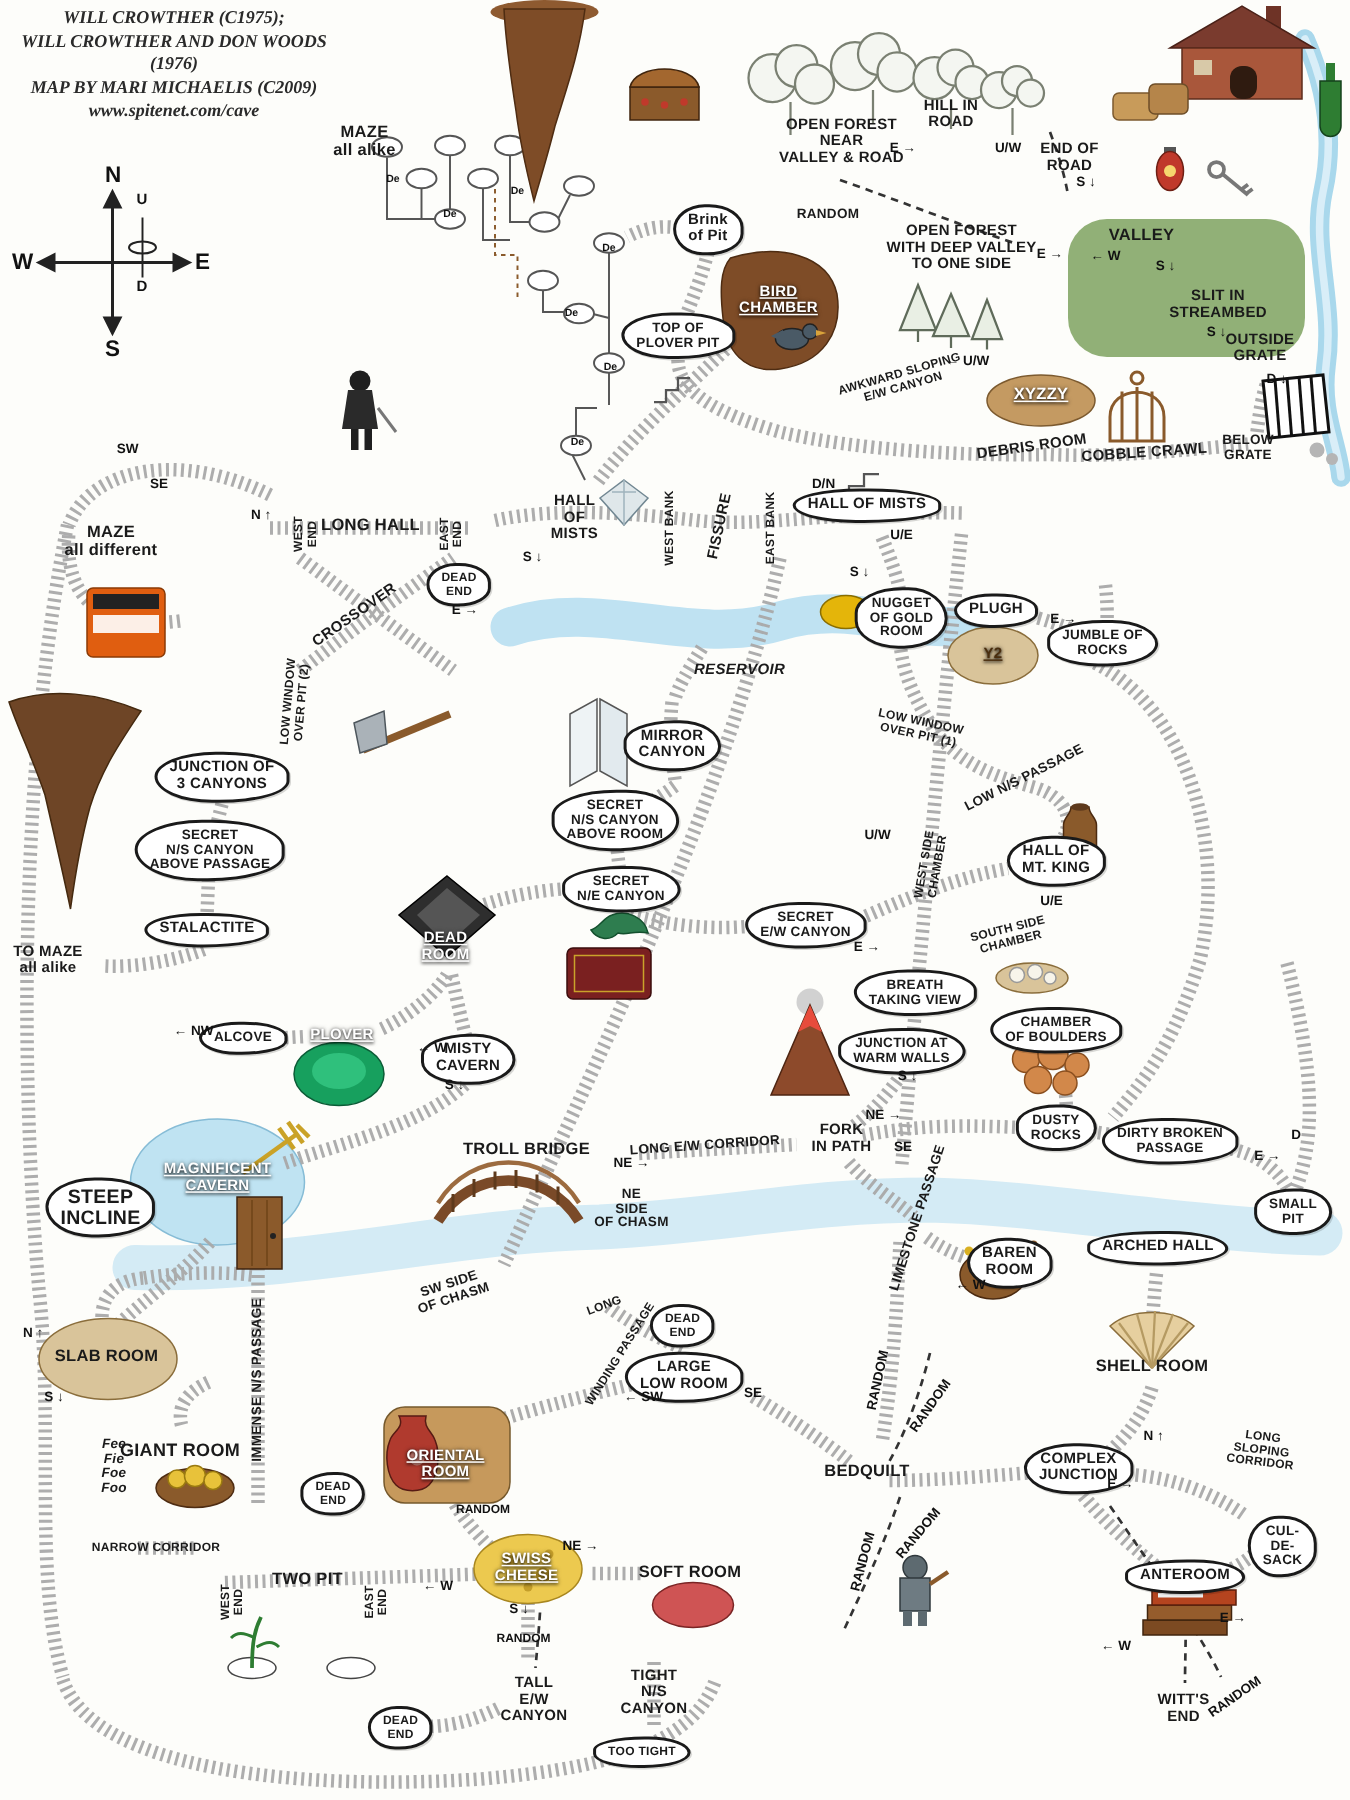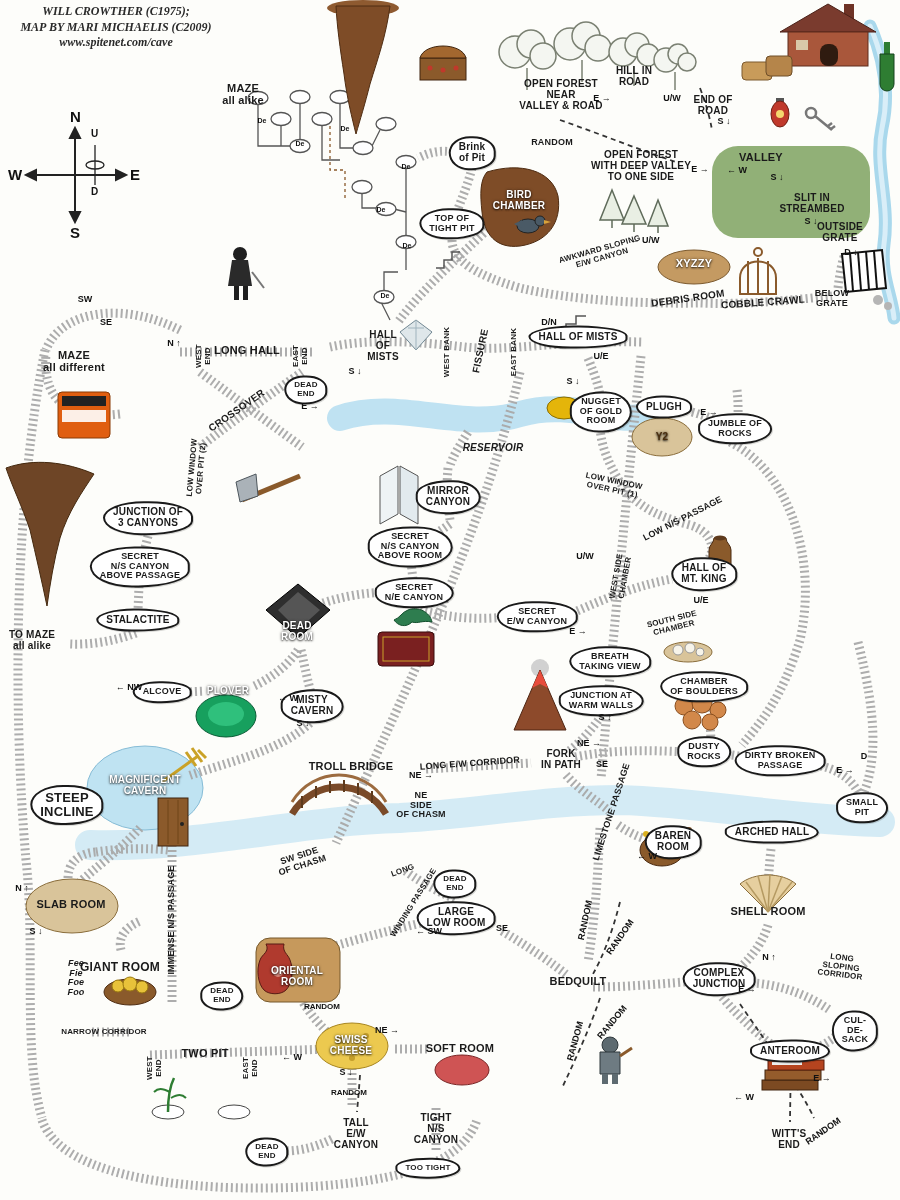--- a/index.html
+++ b/index.html
@@ -9,21 +9,21 @@
   svg.layer{z-index:1;}
   #rooms,#markers{z-index:3;pointer-events:none;}
   .hdr{position:absolute;left:6px;top:4px;width:220px;z-index:4;text-align:center;
        font-family:"Liberation Serif",serif;font-style:italic;font-weight:bold;
        color:#2a2a2a;font-size:12px;line-height:1.3;}
   .room{position:absolute;font-weight:bold;text-align:center;line-height:1.08;
         white-space:pre-line;color:var(--ink,#151515);letter-spacing:.2px;}
   .room.blob{background:#fff;border:2px solid #1a1a1a;padding:4px 8px;
         border-radius:48% 52% 55% 45%/52% 48% 45% 55%;box-shadow:1px 1px 0 rgba(0,0,0,.15);}
   .room.blob:nth-child(odd){border-radius:55% 45% 50% 50%/45% 55% 52% 48%;}
-  .room.lite{text-shadow:0 1px 2px rgba(0,0,0,.75),0 0 3px rgba(0,0,0,.5);}
+  .room.lite{text-shadow:0 1px 2px rgba(0,0,0,.75),0 0 3px rgba(0,0,0,.5);text-decoration:underline;}
   .room.ital{font-style:italic;padding-left:12px;}
   .marker{position:absolute;font-weight:bold;white-space:nowrap;color:#111;}
   .compassL{position:absolute;z-index:4;font-weight:bold;font-size:15px;color:#111;}
   .passages{stroke:var(--passage,#a9a9a9);}
   .randomPaths{stroke:#333;}
 </style>
 </head>
 <body>
 
 <div id="map" style="--ink: #1a1a1a; --passage: #a9a9a9; --water: #a9d8ec; --stone: #d9c49a; --wood: #8a5a2b; --foliage: #85a768; --gold: #e4b50a; --accent_red: #b03a2e;">
@@ -402,40 +402,41 @@
     <g transform="translate(762,1058)">
       <rect x="0" y="22" width="56" height="10" fill="#7c4a22" stroke="#40250e"></rect>
       <rect x="3" y="12" width="56" height="10" fill="#955c2c" stroke="#40250e"></rect>
       <rect x="6" y="2" width="56" height="10" fill="#b5441f" stroke="#5e1f0c"></rect>
       <rect x="10" y="4" width="30" height="3" fill="#eee"></rect>
     </g>
   </svg>
 
   <div class="hdr">
     <div>WILL CROWTHER (C1975);</div>
+    <div>WILL CROWTHER AND DON WOODS (1976)</div>
     <div>MAP BY MARI MICHAELIS (C2009)</div>
     <div>www.spitenet.com/cave</div>
   </div>
 
   <div class="compassL" style="left:70px;top:108px;">N</div>
   <div class="compassL" style="left:70px;top:224px;">S</div>
   <div class="compassL" style="left:8px;top:166px;">W</div>
   <div class="compassL" style="left:130px;top:166px;">E</div>
   <div class="compassL" style="left:91px;top:128px;font-size:10px;">U</div>
   <div class="compassL" style="left:91px;top:186px;font-size:10px;">D</div>
 
   <div id="rooms" class="layer">
       <div class="room" style="left: 243px; top: 95px; font-size: 11px; transform: translate(-50%, -50%);">MAZE
 all alike</div>
       <div class="room blob" style="left: 472px; top: 153px; font-size: 10px; transform: translate(-50%, -50%);">Brink
 of Pit</div>
       <div class="room lite" style="color: rgb(255, 255, 255); left: 519px; top: 201px; font-size: 10px; transform: translate(-50%, -50%);">BIRD
 CHAMBER</div>
       <div class="room blob" style="left: 452px; top: 224px; font-size: 9px; transform: translate(-50%, -50%);">TOP OF
-TIGHT PIT</div>
+PLOVER PIT</div>
       <div class="room" style="left: 561px; top: 95px; font-size: 10px; transform: translate(-50%, -50%);">OPEN FOREST
 NEAR
 VALLEY &amp; ROAD</div>
       <div class="room" style="left: 634px; top: 77px; font-size: 10px; transform: translate(-50%, -50%);">HILL IN
 ROAD</div>
       <div class="room" style="left: 713px; top: 106px; font-size: 10px; transform: translate(-50%, -50%);">END OF
 ROAD</div>
       <div class="room" style="left: 552px; top: 143px; font-size: 9px; transform: translate(-50%, -50%);">RANDOM</div>
       <div class="room" style="left: 641px; top: 166px; font-size: 10px; transform: translate(-50%, -50%);">OPEN FOREST
 WITH DEEP VALLEY

